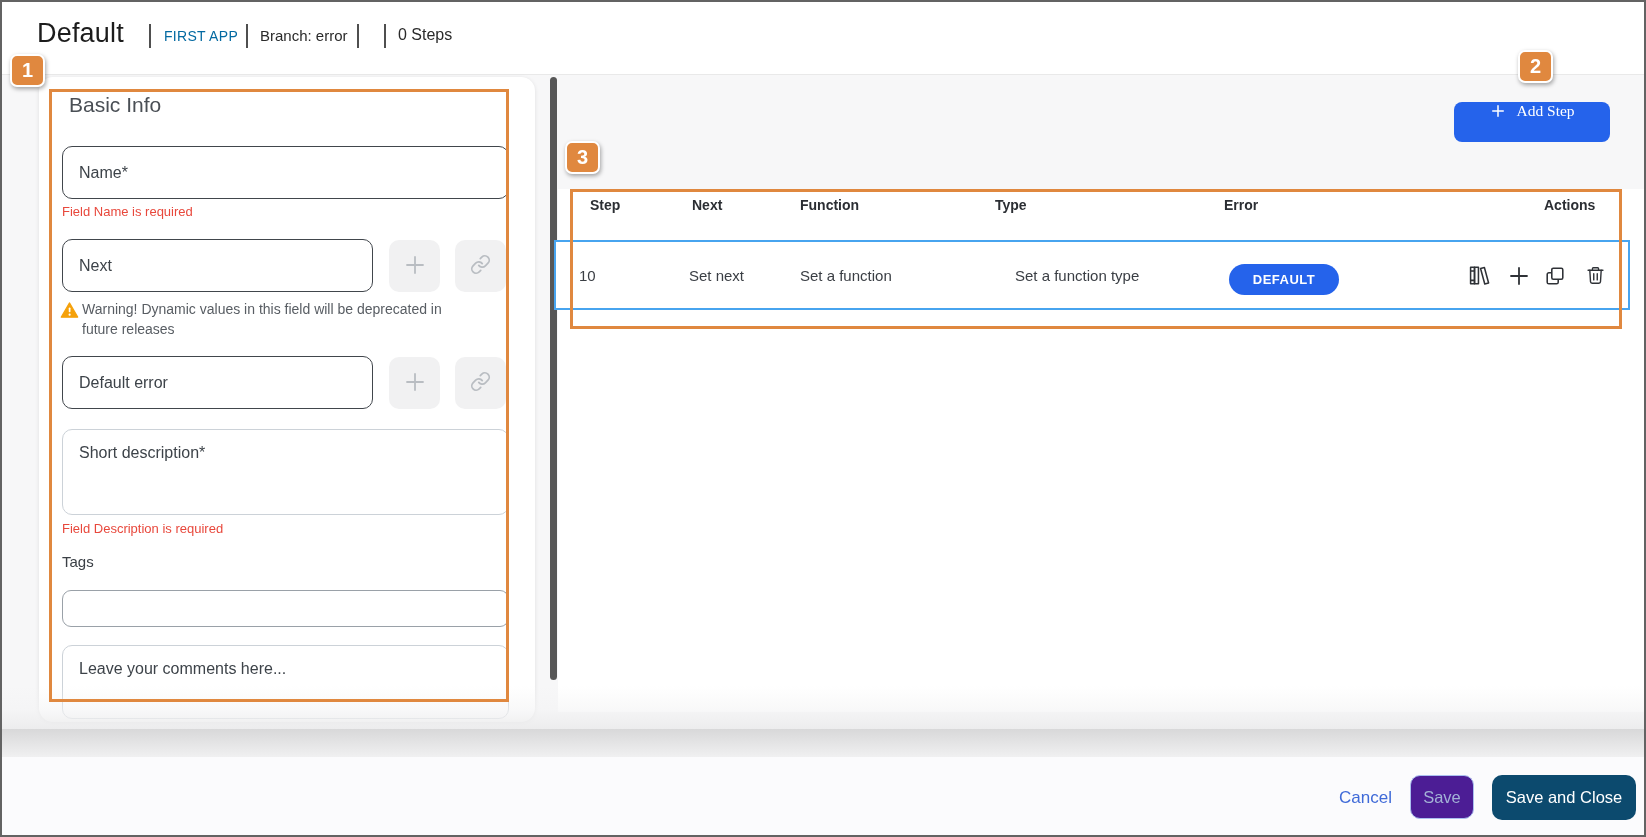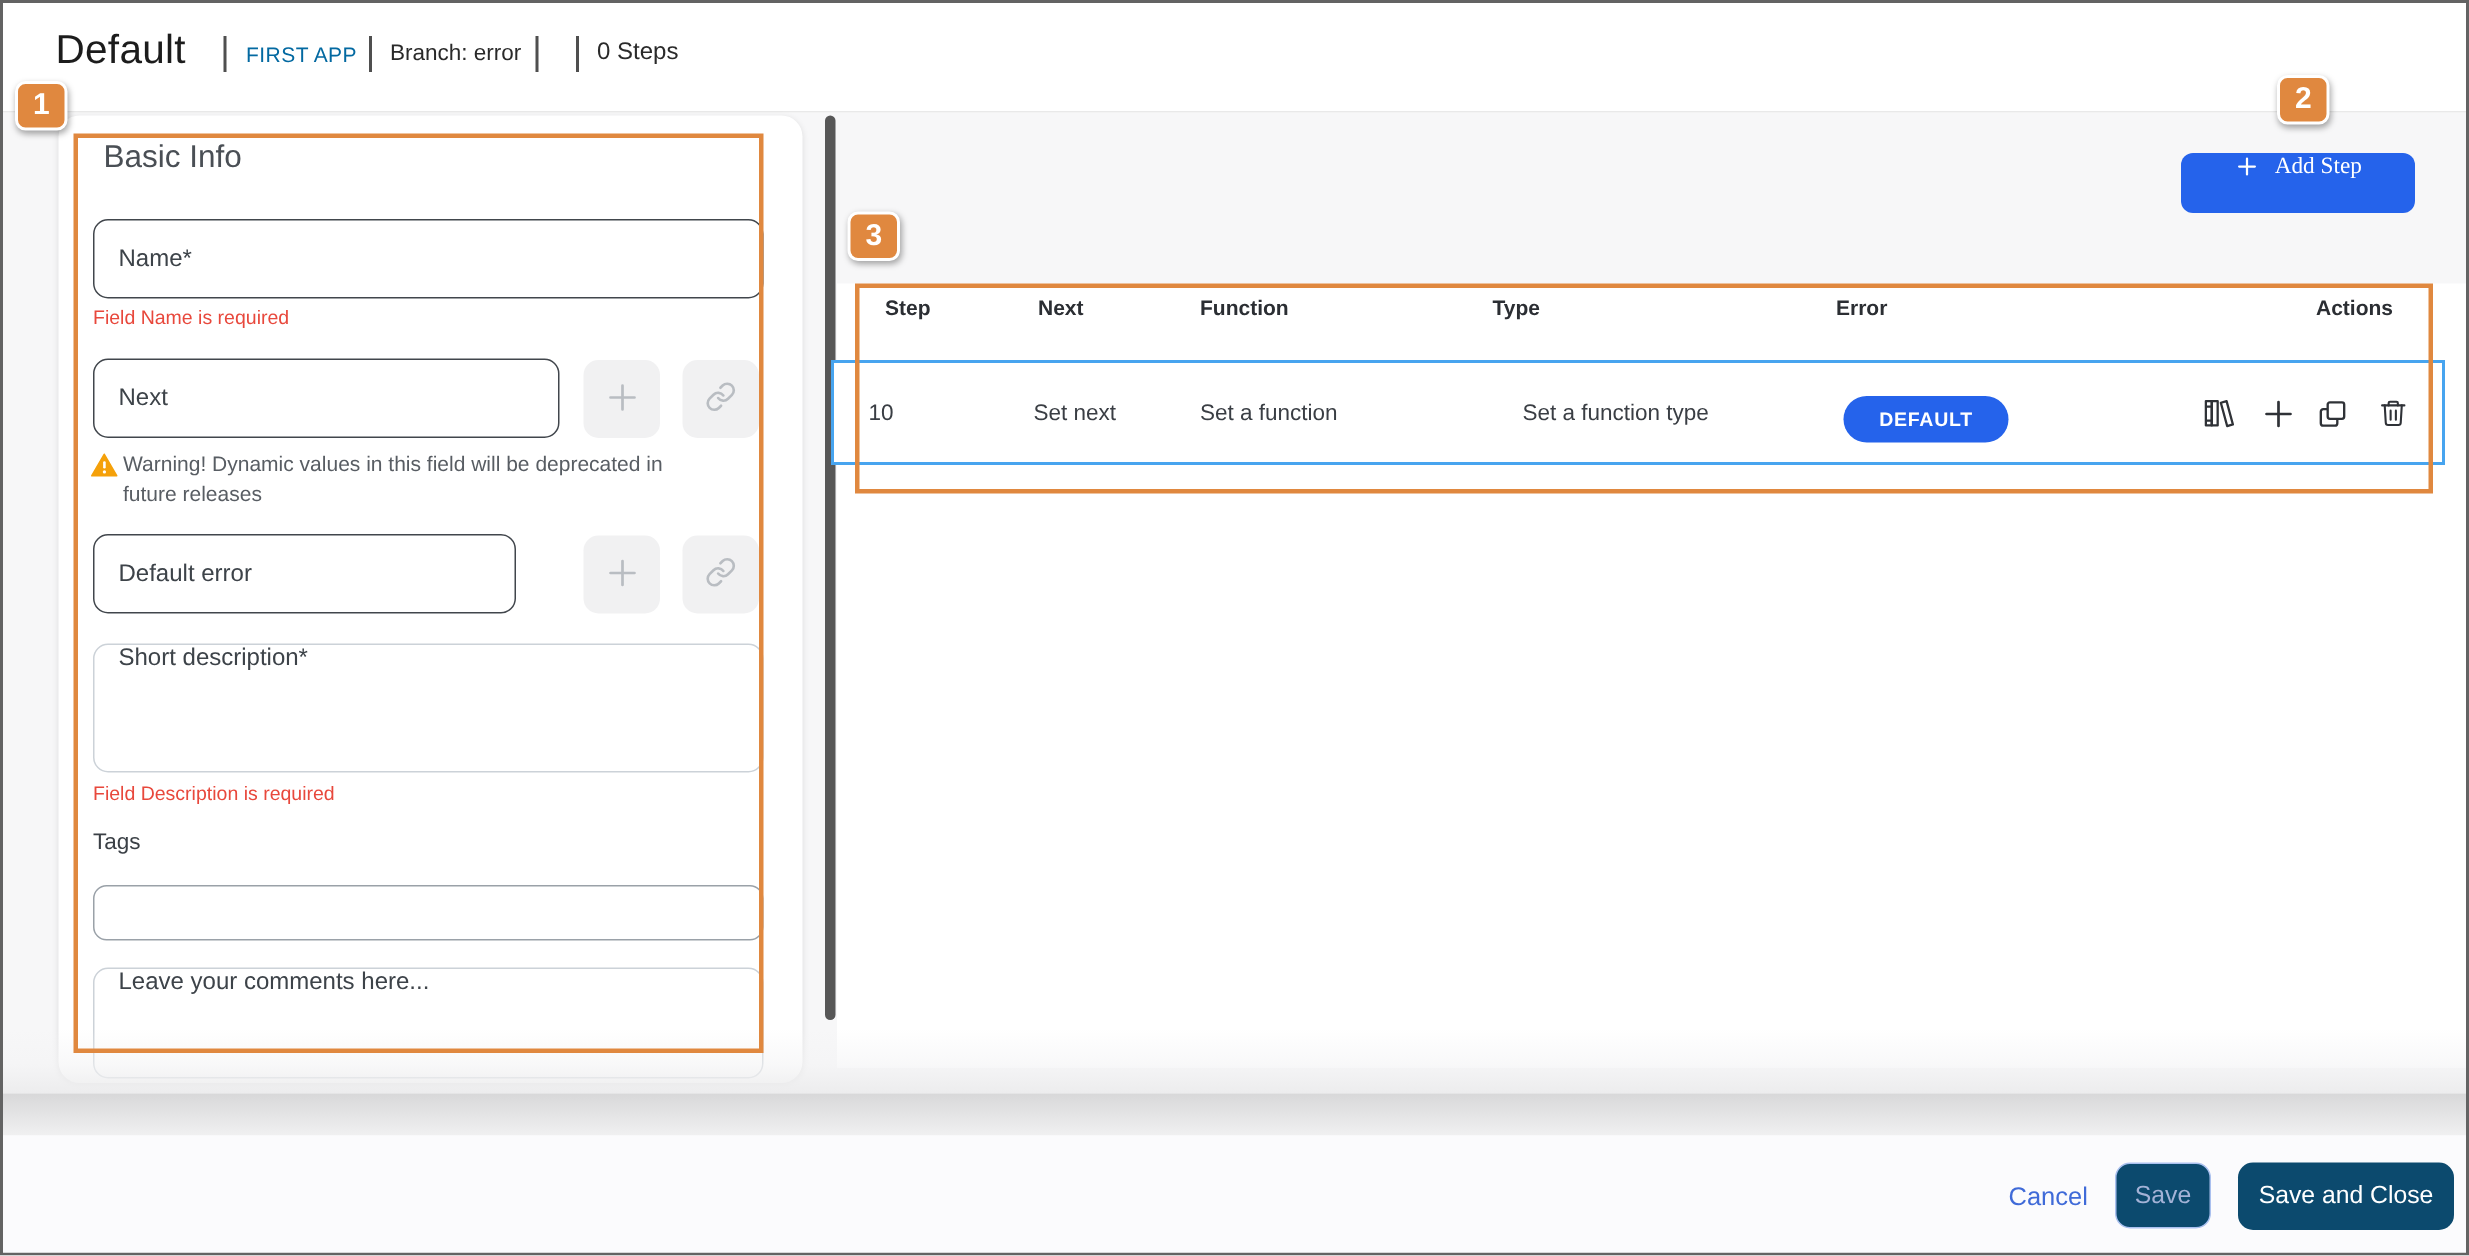--- a/index.html
+++ b/index.html
@@ -34,35 +34,35 @@
   .obox3 { left:568px; top:187px; width:1052px; height:140px; }
 
   .panel-title { left:67px; top:91px; font-size:21px; color:#4a4f55; z-index:3; }
 
   input, textarea, button { font-family:"Liberation Sans", sans-serif; }
   .input-dark { border:1.5px solid #41464c; border-radius:10px; background:#fff; font-size:16px;
                 color:#2f3338; padding:0 16px; z-index:3; outline:none; }
   .input-dark::placeholder, .ta-light::placeholder, .tags-input::placeholder { color:#3d4349; opacity:1; }
   .name-input { left:60px; top:144px; width:447px; height:53px; }
   .next-input { left:60px; top:237px; width:311px; height:53px; }
-  .deferr-input { left:60px; top:354px; width:282px; height:53px; }
+  .deferr-input { left:60px; top:354px; width:311px; height:53px; }
 
   .err-text { color:#e8483c; font-size:13px; z-index:3; }
   .name-err { left:60px; top:202px; } .desc-err { left:60px; top:519px; }
 
   .gray-btn { width:51px; height:52px; background:#f1f1f2; border:none; border-radius:10px; color:#b9bdc2;
               display:flex; align-items:center; justify-content:center; z-index:3; cursor:default; }
   .gb-p1{ left:387px; top:238px; } .gb-l1{ left:453px; top:238px; }
   .gb-p2{ left:387px; top:355px; } .gb-l2{ left:453px; top:355px; }
 
   .warn-icon { left:58px; top:299px; z-index:3; }
   .warn-text { left:80px; top:297px; width:392px; font-size:14px; color:#585d63; line-height:20px; z-index:3; }
 
   .ta-light { border:1px solid #ccd2d8; border-radius:10px; font-size:16px; color:#3d4349;
-              padding:0 16px; resize:none; z-index:3; background:#fff; outline:none; }
+              padding:14px 16px; resize:none; z-index:3; background:#fff; outline:none; }
   .desc-ta { left:60px; top:427px; width:447px; height:86px; }
   .comments-ta { left:60px; top:643px; width:447px; height:74px; }
 
   .tags-label { left:60px; top:551px; font-size:15px; color:#3b4046; z-index:3; }
   .tags-input { left:60px; top:588px; width:447px; height:37px; border:1px solid #9aa1a8;
                 border-radius:9px; background:#fff; padding:0 14px; font-size:15px; z-index:3; outline:none; }
 
   
   .divider { left:548px; top:75px; width:7px; height:603px; background:#575757; border-radius:4px; z-index:3; cursor:col-resize; }
 
@@ -82,21 +82,21 @@
                 display:flex; align-items:center; justify-content:center; z-index:4; cursor:pointer; }
   .act-lib{left:1463px} .act-plus{left:1503px} .act-copy{left:1539px} .act-trash{left:1579px}
 
   
   .fade { left:0; top:684px; width:100%; height:43px; z-index:4; pointer-events:none;
           background:linear-gradient(to bottom, rgba(247,247,248,0) 0%, rgba(243,243,244,.55) 55%, rgba(236,236,237,.95) 100%); }
   .band { left:0; top:727px; width:100%; height:28px; z-index:4;
           background:linear-gradient(#d8d8d9, #f0f0f1); }
   .footer { left:0; top:755px; width:100%; height:80px; background:#fbfbfd; z-index:5; }
   .cancel { left:1337px; top:786px; font-size:17px; color:#3f6ad8; background:none; border:none; z-index:6; cursor:pointer; }
-  .save { left:1408px; top:773px; width:64px; height:44px; border:1px solid #aac0ef; background:#0c4a6e; color:#a3b2d6;
+  .save { left:1408px; top:773px; width:64px; height:44px; border:1px solid #aac0ef; background:#4c1d95; color:#a3b2d6;
           font-size:16.5px; border-radius:10px; z-index:6; display:flex; align-items:center; justify-content:center; }
   .saveclose { left:1490px; top:773px; width:144px; height:45px; background:#0c4a6e; border:none; color:#fff;
                font-size:16.5px; border-radius:10px; z-index:6; display:flex; align-items:center; justify-content:center; cursor:pointer; }
 </style>
 </head>
 <body>
 
 <div class="frame">
 
   <div class="abs content-bg"></div>

